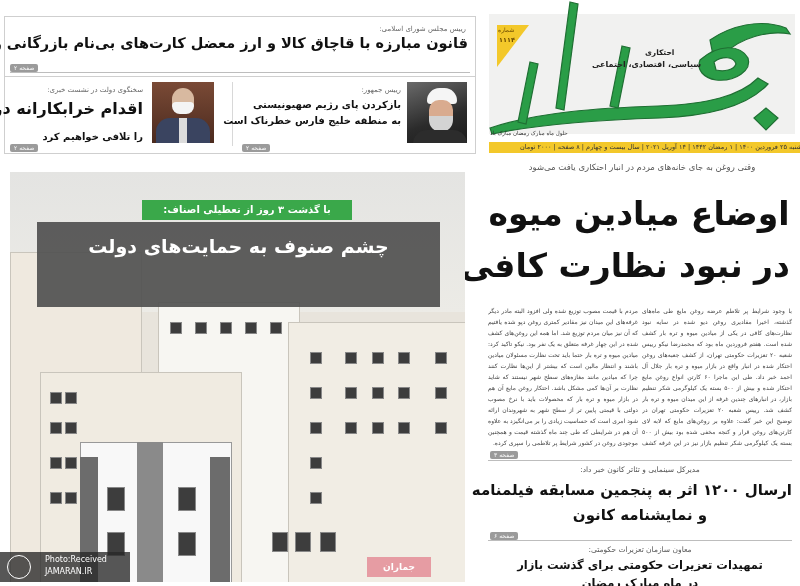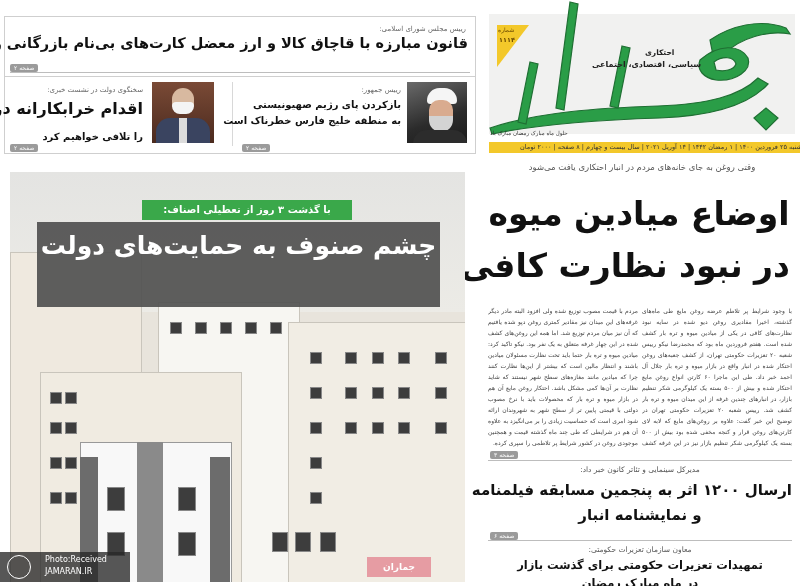--- a/index.html
+++ b/index.html
@@ -100,21 +100,21 @@
 <div class="abs" dir="rtl" style="left:492px;top:162px;width:300px;text-align:center;font-size:8.5px;color:#555;white-space:nowrap;">وقتی روغن به جای خانه‌های مردم در انبار احتکاری یافت می‌شود</div>
 <div class="abs headline-bold" dir="rtl" style="left:488px;top:194px;width:302px;text-align:center;font-size:33px;">اوضاع میادین میوه</div>
 <div class="abs headline-bold" dir="rtl" style="left:488px;top:246px;width:302px;text-align:center;font-size:33px;">در نبود نظارت کافی</div>
 <div class="abs col-text" dir="rtl" style="left:642px;top:305px;width:150px;height:144px;overflow:hidden;">با وجود شرایط پر تلاطم عرضه روغن مایع طی ماه‌های گذشته، اخیرا مقادیری روغن دیو شده در سایه نبود نظارت‌های کافی در یکی از میادین میوه و تره بار کشف شده است. هفتم فروردین ماه بود که محمدرضا نیکو رییس شعبه ۲۰ تعزیرات حکومتی تهران، از کشف جعبه‌های روغن احتکار شده در انبار واقع در بازار میوه و تره بار جلال آل احمد خبر داد. طی این ماجرا ۶۰ کارتن انواع روغن مایع احتکار شده و بیش از ۵۰۰ بسته یک کیلوگرمی شکر تنظیم بازار، در انبارهای چندین غرفه از این میدان میوه و تره بار کشف شد. رییس شعبه ۲۰ تعزیرات حکومتی تهران در توضیح این خبر گفت: علاوه بر روغن‌های مایع که لابه لای کارتن‌های روغن قرار و کنجه مخفی شده بود بیش از ۵۰۰ بسته یک کیلوگرمی شکر تنظیم بازار نیز در این غرفه کشف و میان</div>
 <div class="abs col-text" dir="rtl" style="left:488px;top:305px;width:150px;height:144px;overflow:hidden;">مردم با قیمت مصوب توزیع شده ولی افزود البته مادر دیگر غرفه‌های این میدان نیز مقادیر کمتری روغن دپو شده یافتیم که آن نیز میان مردم توزیع شد. اما همه این روغن‌های کشف شده در این چهار غرفه متعلق به یک نفر بود. نیکو تاکید کرد: میادین میوه و تره بار حتما باید تحت نظارت مسئولان میادین باشند و انتظار مالین است که بیشتر از این‌ها نظارت کنند چرا که میادین مانند مغازه‌های سطح شهر نیستند که شاید نظارت بر آن‌ها کمی مشکل باشد. احتکار روغن مایع آن هم در بازار میوه و تره بار که محصولات باید با نرخ مصوب دولتی با قیمتی پایین تر از سطح شهر به شهروندان ارائه شود امری است که حساسیت زیادی را بر می‌انگیزد به علاوه آن هم در شرایطی که طی چند ماه گذشته قیمت و همچنین موجودی روغن در کشور شرایط پر تلاطمی را سپری کرده.</div>
 <div class="page-tag" style="left:490px;top:451px;">صفحه ۳</div>
 <div class="rule" style="left:488px;top:460px;width:304px;"></div>
 
 <div class="abs" dir="rtl" style="left:488px;top:465px;width:304px;text-align:center;font-size:7.5px;color:#555;white-space:nowrap;">مدیرکل سینمایی و تئاتر کانون خبر داد:</div>
 <div class="abs headline-bold" dir="rtl" style="left:488px;top:481px;width:304px;text-align:center;font-size:15px;">ارسال ۱۲۰۰ اثر به پنجمین مسابقه فیلمنامه</div>
-<div class="abs headline-bold" dir="rtl" style="left:488px;top:506px;width:304px;text-align:center;font-size:15px;">و نمایشنامه انبار</div>
+<div class="abs headline-bold" dir="rtl" style="left:488px;top:506px;width:304px;text-align:center;font-size:15px;">و نمایشنامه کانون</div>
 <div class="page-tag" style="left:490px;top:532px;">صفحه ۶</div>
 <div class="rule" style="left:488px;top:540px;width:304px;"></div>
 
 <div class="abs" dir="rtl" style="left:488px;top:545px;width:304px;text-align:center;font-size:7.5px;color:#555;white-space:nowrap;">معاون سازمان تعزیرات حکومتی:</div>
 <div class="abs headline-bold" dir="rtl" style="left:488px;top:558px;width:304px;text-align:center;font-size:11.5px;">تمهیدات تعزیرات حکومتی برای گذشت بازار</div>
 <div class="abs headline-bold" dir="rtl" style="left:488px;top:576px;width:304px;text-align:center;font-size:11.5px;">در ماه مبارک رمضان</div>
 
 <div class="photo">
   <div class="sky"></div>
 
@@ -164,20 +164,20 @@
   <div class="win" style="left:168px;top:360px;width:16px;height:22px;"></div>
   <div class="win" style="left:262px;top:360px;width:14px;height:18px;"></div>
   <div class="win" style="left:285px;top:360px;width:14px;height:18px;"></div>
   <div class="win" style="left:310px;top:360px;width:14px;height:18px;"></div>
 
   <div dir="rtl" style="position:absolute;left:357px;top:385px;width:64px;height:20px;background:rgba(220,90,110,0.55);color:#fff;font-size:9px;text-align:center;line-height:20px;font-weight:bold;">جماران</div>
 </div>
 
 <div class="green-kicker" dir="rtl">با گذشت ۳ روز از تعطیلی اصناف:</div>
 <div class="photo-title">
-  <div dir="rtl" style="font-size:25px;line-height:40px;margin-top:4px;">چشم صنوف به حمایت‌های دولت</div>
+  <div dir="rtl" style="font-size:19px;line-height:40px;margin-top:4px;">چشم صنوف به حمایت‌های دولت</div>
 </div>
 
 <div class="credit">
   <div style="position:absolute;left:7px;top:3px;width:24px;height:24px;border-radius:50%;border:1.5px solid #fff;box-sizing:border-box;"></div>
   <div style="position:absolute;left:45px;top:3px;">Photo:Received</div>
   <div style="position:absolute;left:45px;top:15px;">JAMARAN.IR</div>
 </div>
 
 </body></html>

